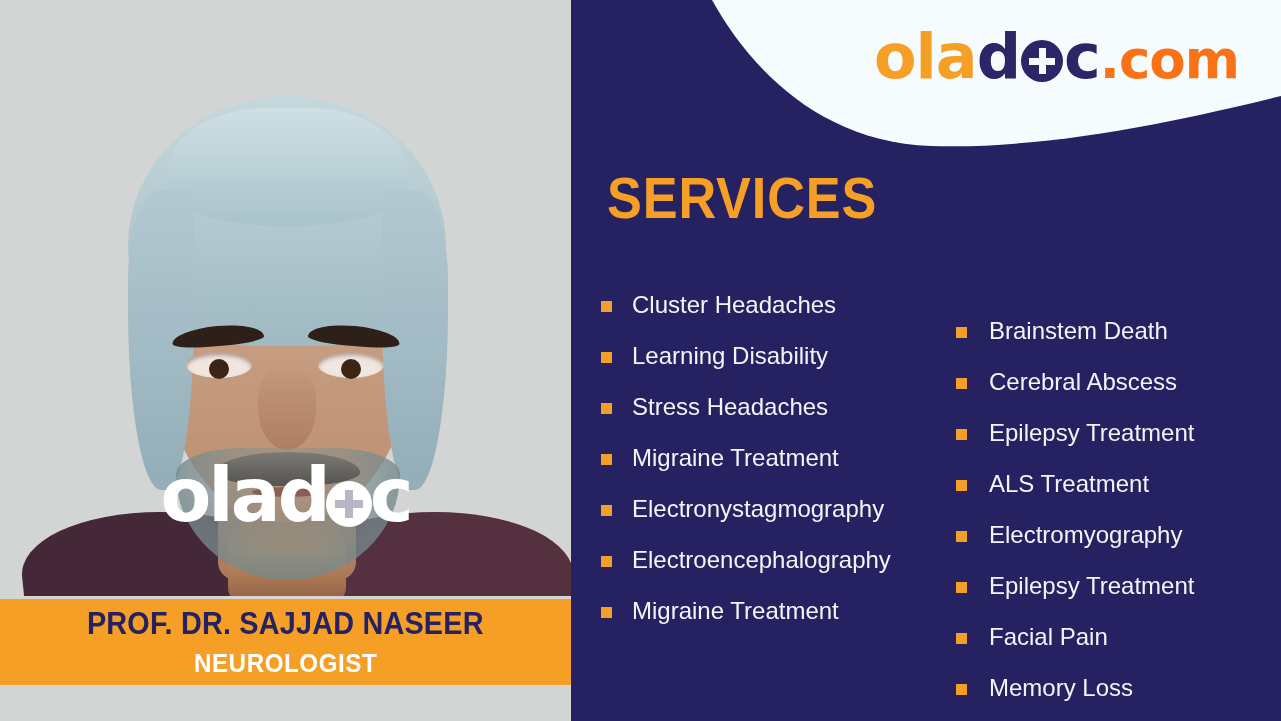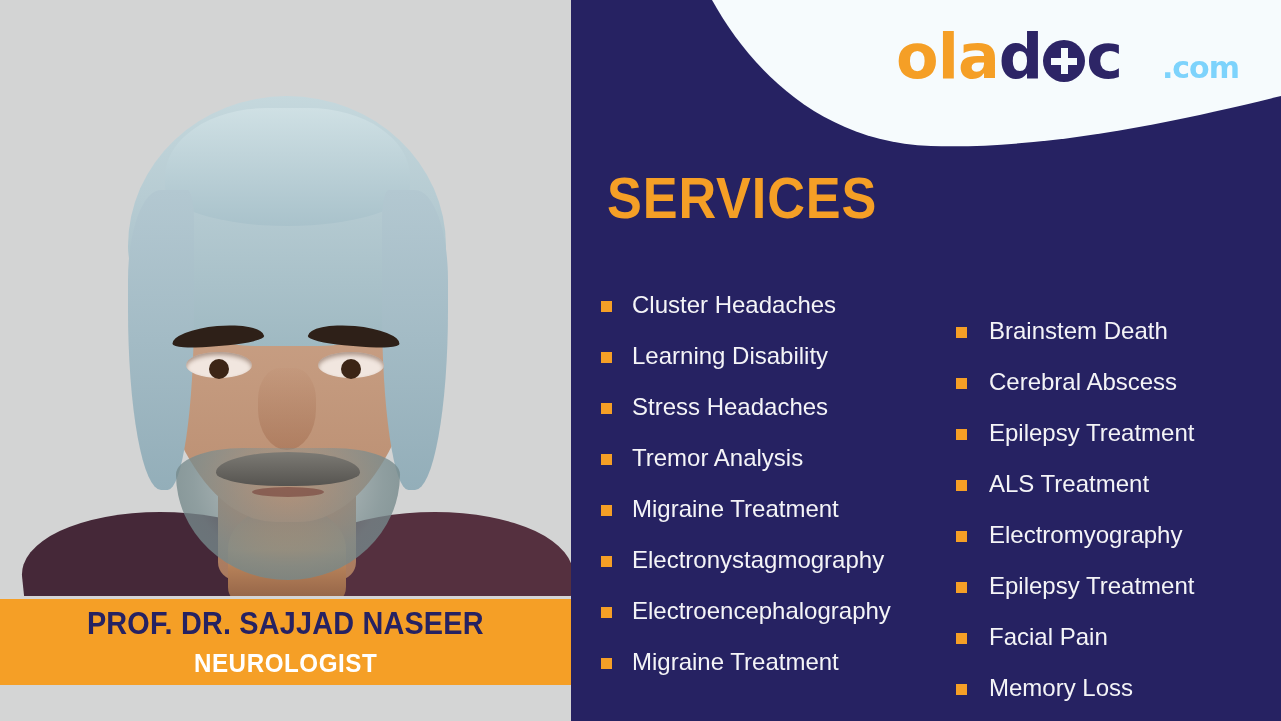--- a/index.html
+++ b/index.html
@@ -154,21 +154,21 @@
   #brand .ola{color:#f59f26;}
   #brand .d{color:#2d2566;}
   #brand .oplus{
     display:inline-block;position:relative;width:42px;height:42px;border-radius:50%;
     background:#2d2566;vertical-align:-4px;margin:0 1px;
   }
   #brand .oplus::before,#brand .oplus::after{content:"";position:absolute;background:#f6fbfd;}
   #brand .oplus::before{left:17.5px;top:8px;width:7px;height:26px;}
   #brand .oplus::after{left:8px;top:17.5px;width:26px;height:7px;}
   #brand .c{color:#2d2566;}
-  #brand .dotcom{color:#7dd3fc;font-size:30px;letter-spacing:-1px;margin-left:40px;}
+  #brand .dotcom{color:#f97316;font-size:53px;letter-spacing:-1px;}
 
   #services-title{
     position:absolute;left:36px;top:169px;
     color:#f59f26;font-size:58px;font-weight:700;letter-spacing:1px;
     line-height:1;transform:scaleX(.9);transform-origin:left center;
     font-family:"Liberation Sans","DejaVu Sans",sans-serif;
   }
 
   #services-cols{position:absolute;left:0;top:276px;width:710px;}
   .col{position:absolute;top:16px;}
@@ -208,20 +208,23 @@
       <div class="brow r"></div>
       <div class="eye l"></div>
       <div class="eye r"></div>
       <div class="pupil l"></div>
       <div class="pupil r"></div>
       <div class="nose"></div>
       <div class="beard"></div>
       <div class="mouth"></div>
       <div class="stache"></div>
 
+      <div id="watermark">
+        <span>olad</span><span class="wm-plus"></span><span>c</span>
+      </div>
     </div>
 
     <div id="name-banner">
       <div id="doctor-name">PROF. DR. SAJJAD NASEER</div>
       <div id="doctor-specialty">NEUROLOGIST</div>
     </div>
   </div>
 
   <div id="right-panel">
 
@@ -244,24 +247,20 @@
           <div class="svc">
             <span class="bullet"></span>
             <span class="svc-label">Learning Disability</span>
           </div>
           <div class="svc">
             <span class="bullet"></span>
             <span class="svc-label">Stress Headaches</span>
           </div>
           <div class="svc">
             <span class="bullet"></span>
-            <span class="svc-label">Tremor Analysis</span>
-          </div>
-          <div class="svc">
-            <span class="bullet"></span>
             <span class="svc-label">Migraine Treatment</span>
           </div>
           <div class="svc">
             <span class="bullet"></span>
             <span class="svc-label">Electronystagmography</span>
           </div>
           <div class="svc">
             <span class="bullet"></span>
             <span class="svc-label">Electroencephalography</span>
           </div>

